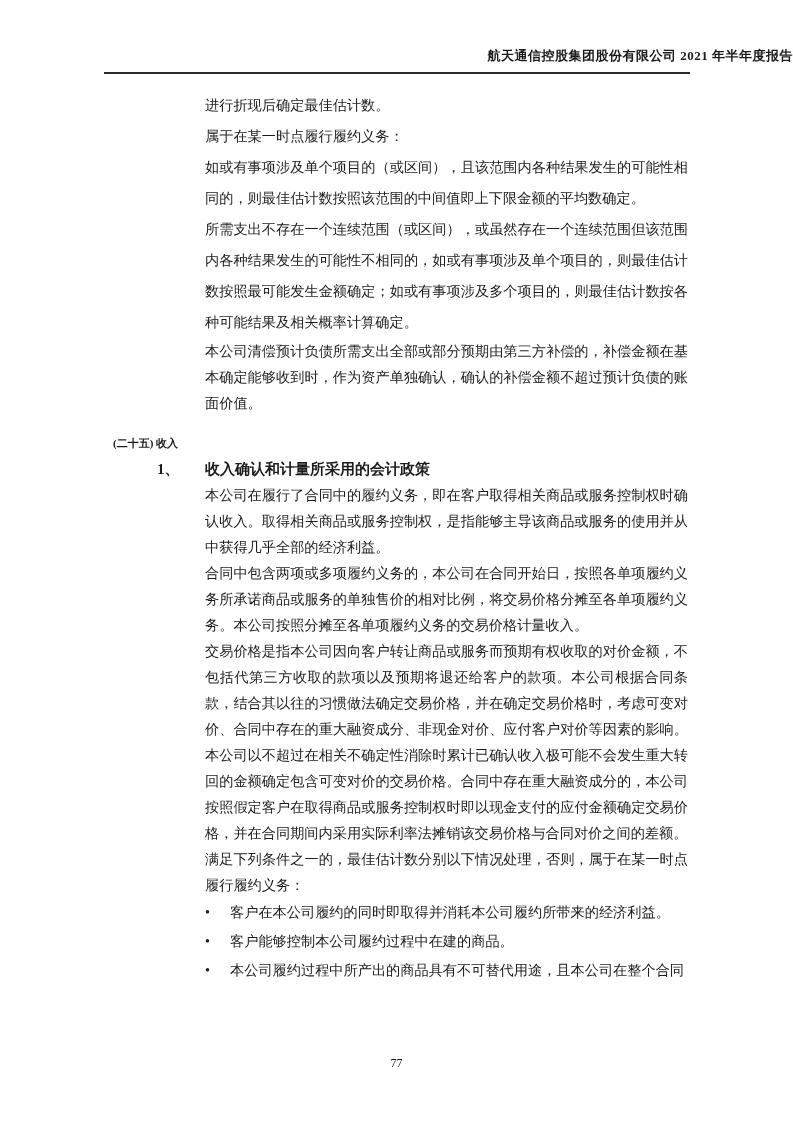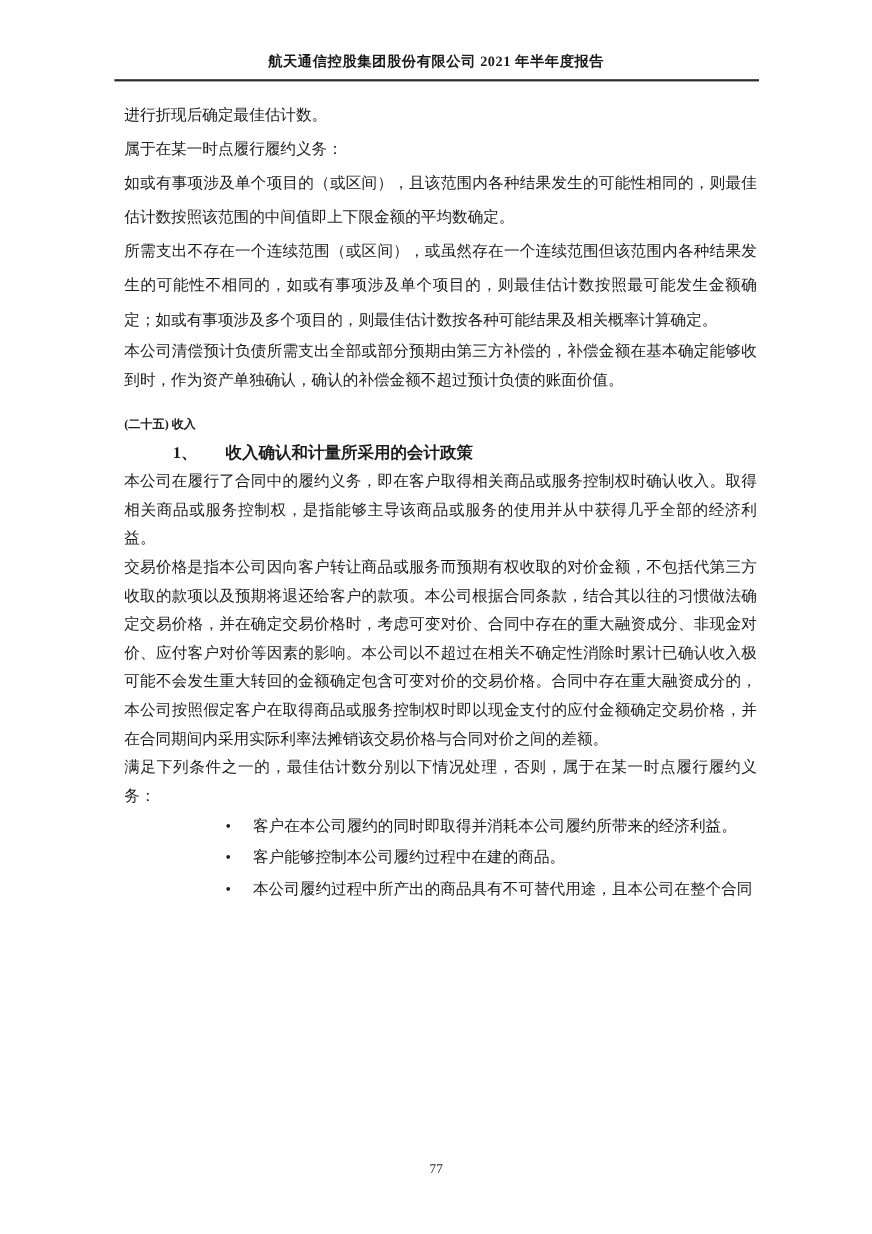--- a/index.html
+++ b/index.html
@@ -9,40 +9,41 @@
     width: 793px;
     height: 1122px;
     background: #ffffff;
     font-family: "Liberation Serif", "DejaVu Serif", serif;
     color: #1c1c1c;
     overflow: hidden;
   }
   
   .report-header {
     padding-top: 47px;
-    text-align: center;
+    text-align: right;
   }
   .report-title {
     font-size: 13px;
     font-weight: bold;
     letter-spacing: 0.5px;
     color: #1a1a1a;
   }
   .header-rule {
     margin: 7px 103px 0 104px;
     border-bottom: 2px solid #2a2a2a;
   }
   
   .document-body {
     margin-left: 113px;
     width: 575px;
     padding-top: 16px;
     font-size: 14.2px;
   }
   .para {
+    margin-left: 92px;
     text-align: justify;
     text-justify: inter-ideograph;
   }
   .para-a { line-height: 31px; }
   .para-b { line-height: 26px; }
   .section-heading {
     margin-top: 14px;
     font-size: 11px;
     font-weight: bold;
     line-height: 26px;
@@ -92,20 +93,21 @@
     <p class="para para-b">本公司清偿预计负债所需支出全部或部分预期由第三方补偿的，补偿金额在基本确定能够收到时，作为资产单独确认，确认的补偿金额不超过预计负债的账面价值。</p>
 
     <div class="section-heading">(二十五) 收入</div>
 
     <div class="subsection-heading">
       <span class="subsection-number">1、</span>
       <span class="subsection-title">收入确认和计量所采用的会计政策</span>
     </div>
 
     <p class="para para-b">本公司在履行了合同中的履约义务，即在客户取得相关商品或服务控制权时确认收入。取得相关商品或服务控制权，是指能够主导该商品或服务的使用并从中获得几乎全部的经济利益。</p>
+    <p class="para para-b">合同中包含两项或多项履约义务的，本公司在合同开始日，按照各单项履约义务所承诺商品或服务的单独售价的相对比例，将交易价格分摊至各单项履约义务。本公司按照分摊至各单项履约义务的交易价格计量收入。</p>
     <p class="para para-b">交易价格是指本公司因向客户转让商品或服务而预期有权收取的对价金额，不包括代第三方收取的款项以及预期将退还给客户的款项。本公司根据合同条款，结合其以往的习惯做法确定交易价格，并在确定交易价格时，考虑可变对价、合同中存在的重大融资成分、非现金对价、应付客户对价等因素的影响。本公司以不超过在相关不确定性消除时累计已确认收入极可能不会发生重大转回的金额确定包含可变对价的交易价格。合同中存在重大融资成分的，本公司按照假定客户在取得商品或服务控制权时即以现金支付的应付金额确定交易价格，并在合同期间内采用实际利率法摊销该交易价格与合同对价之间的差额。</p>
     <p class="para para-b">满足下列条件之一的，最佳估计数分别以下情况处理，否则，属于在某一时点履行履约义务：</p>
 
     <div class="bullet-list">
       <div class="bullet-item">
         <span class="bullet-marker">•</span>
         <span class="bullet-text">客户在本公司履约的同时即取得并消耗本公司履约所带来的经济利益。</span>
       </div>
       <div class="bullet-item">
         <span class="bullet-marker">•</span>

